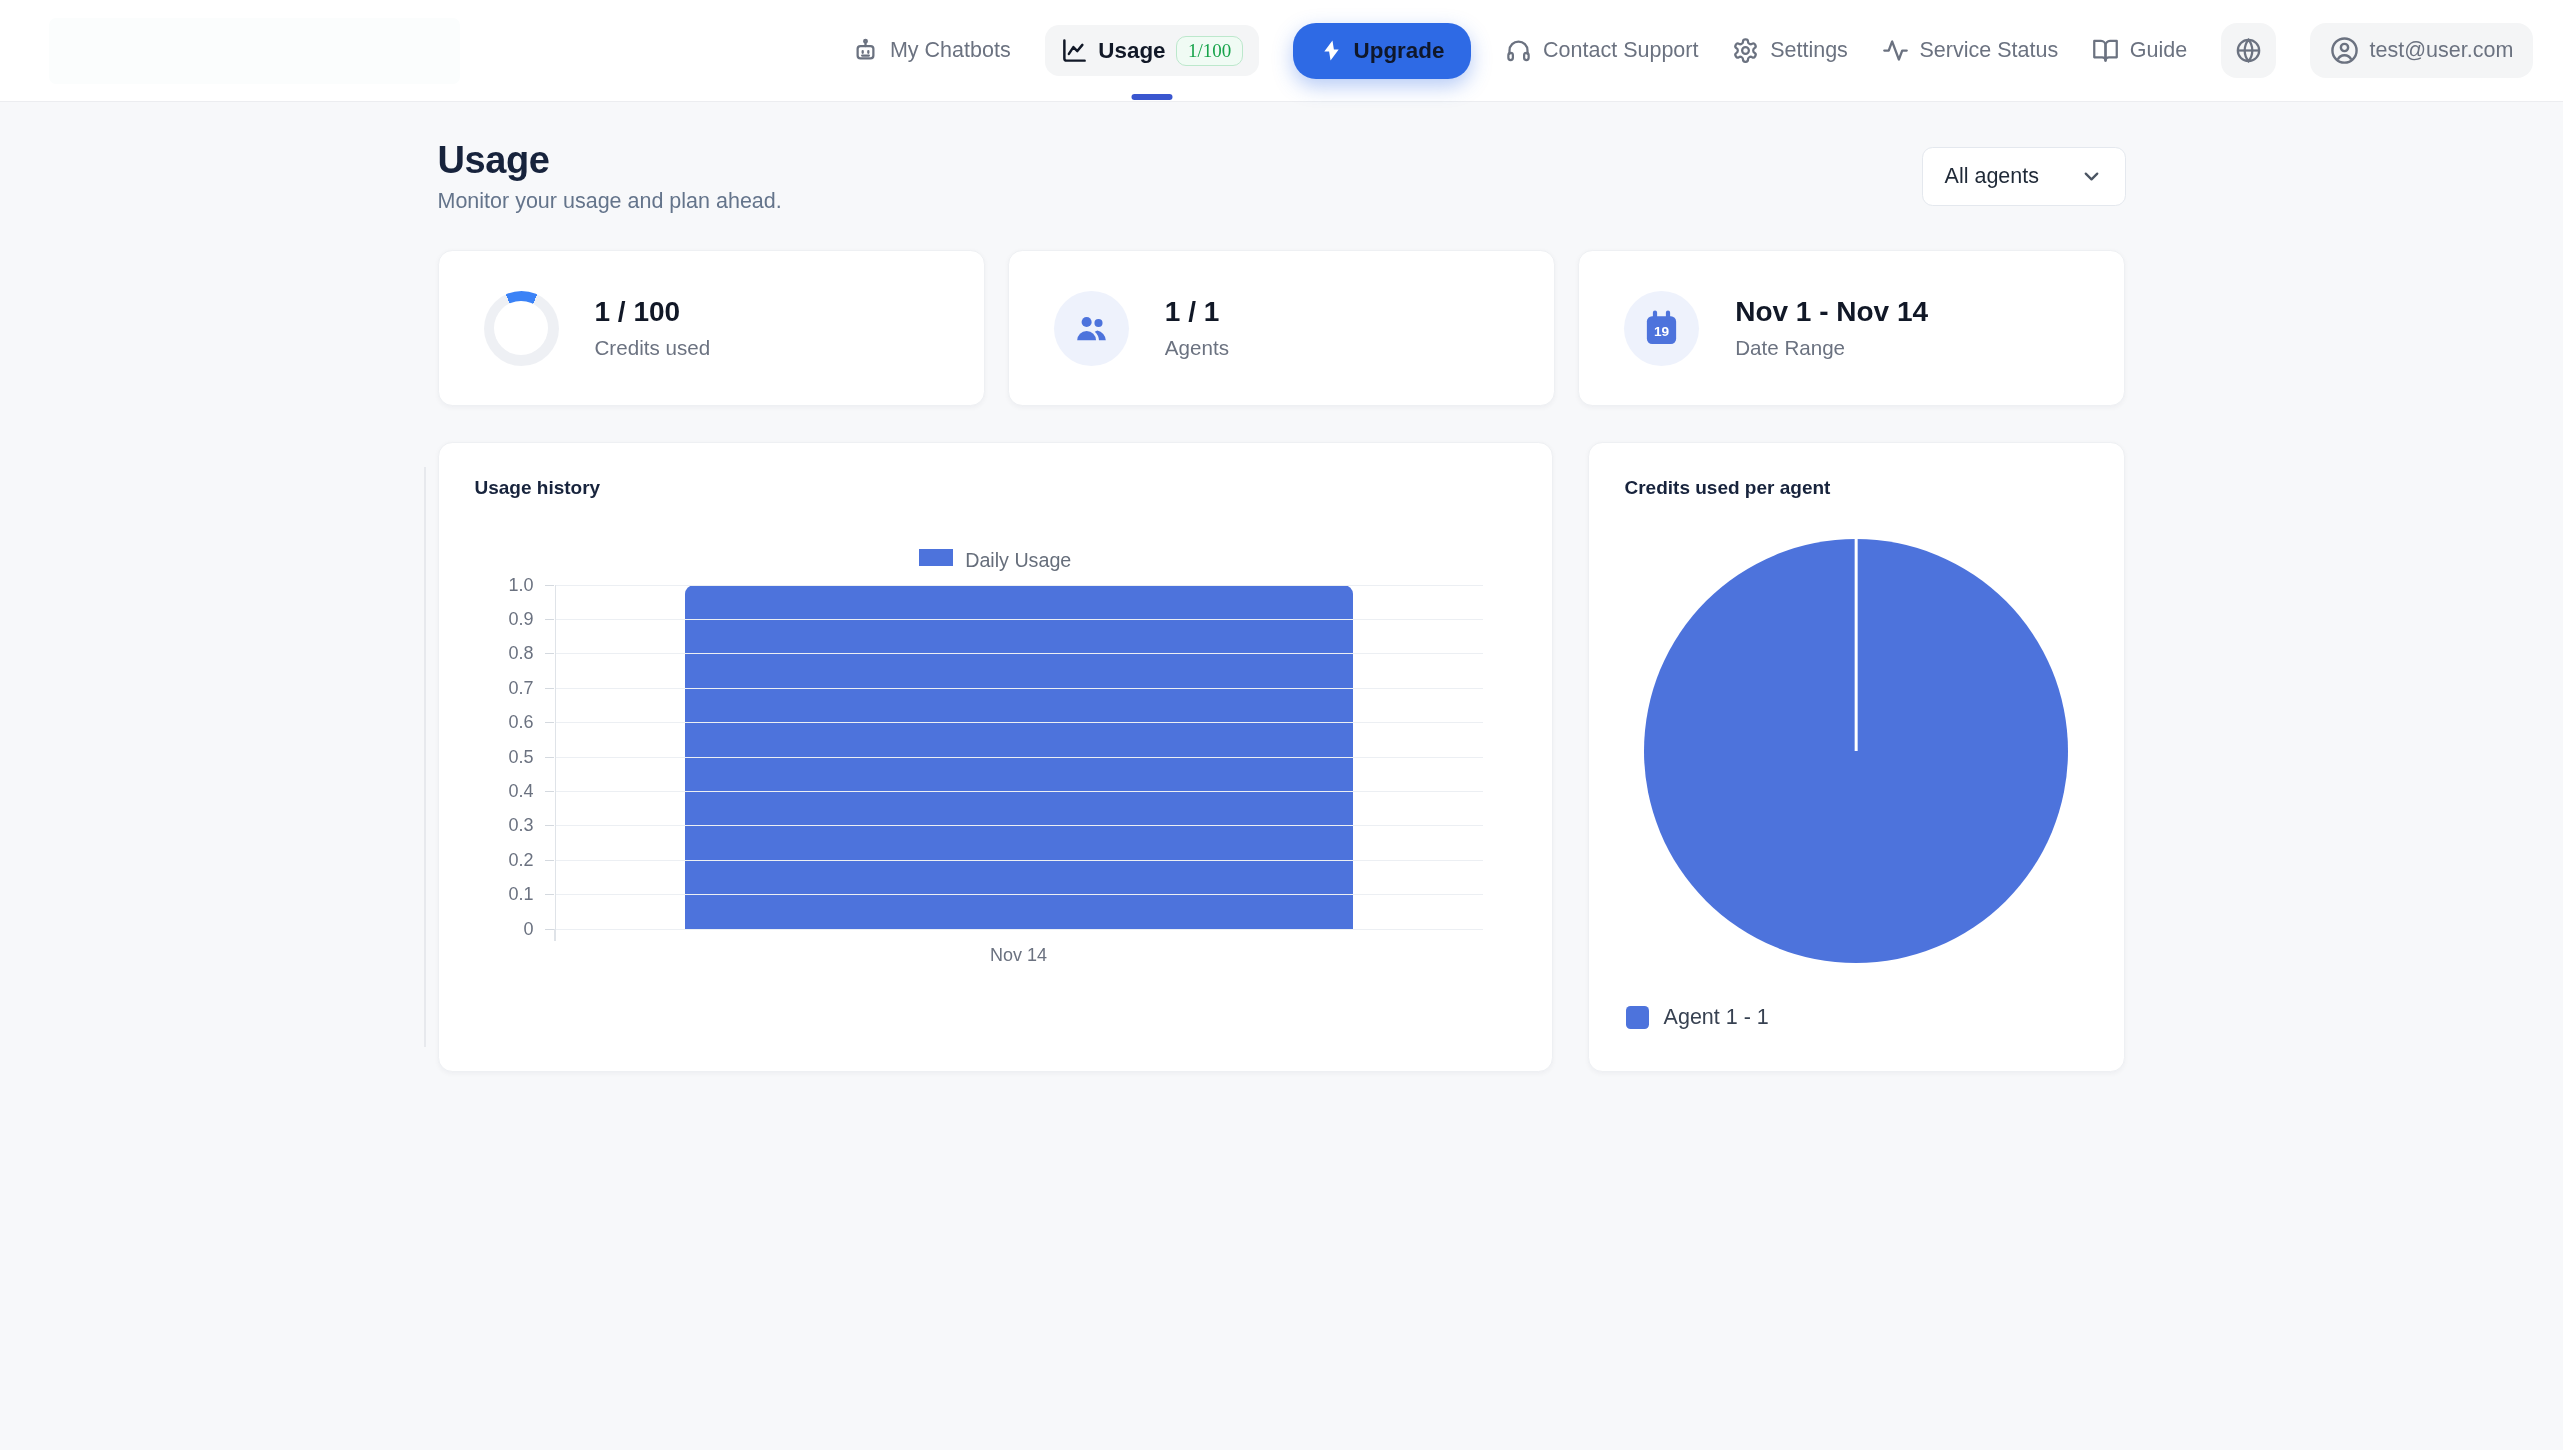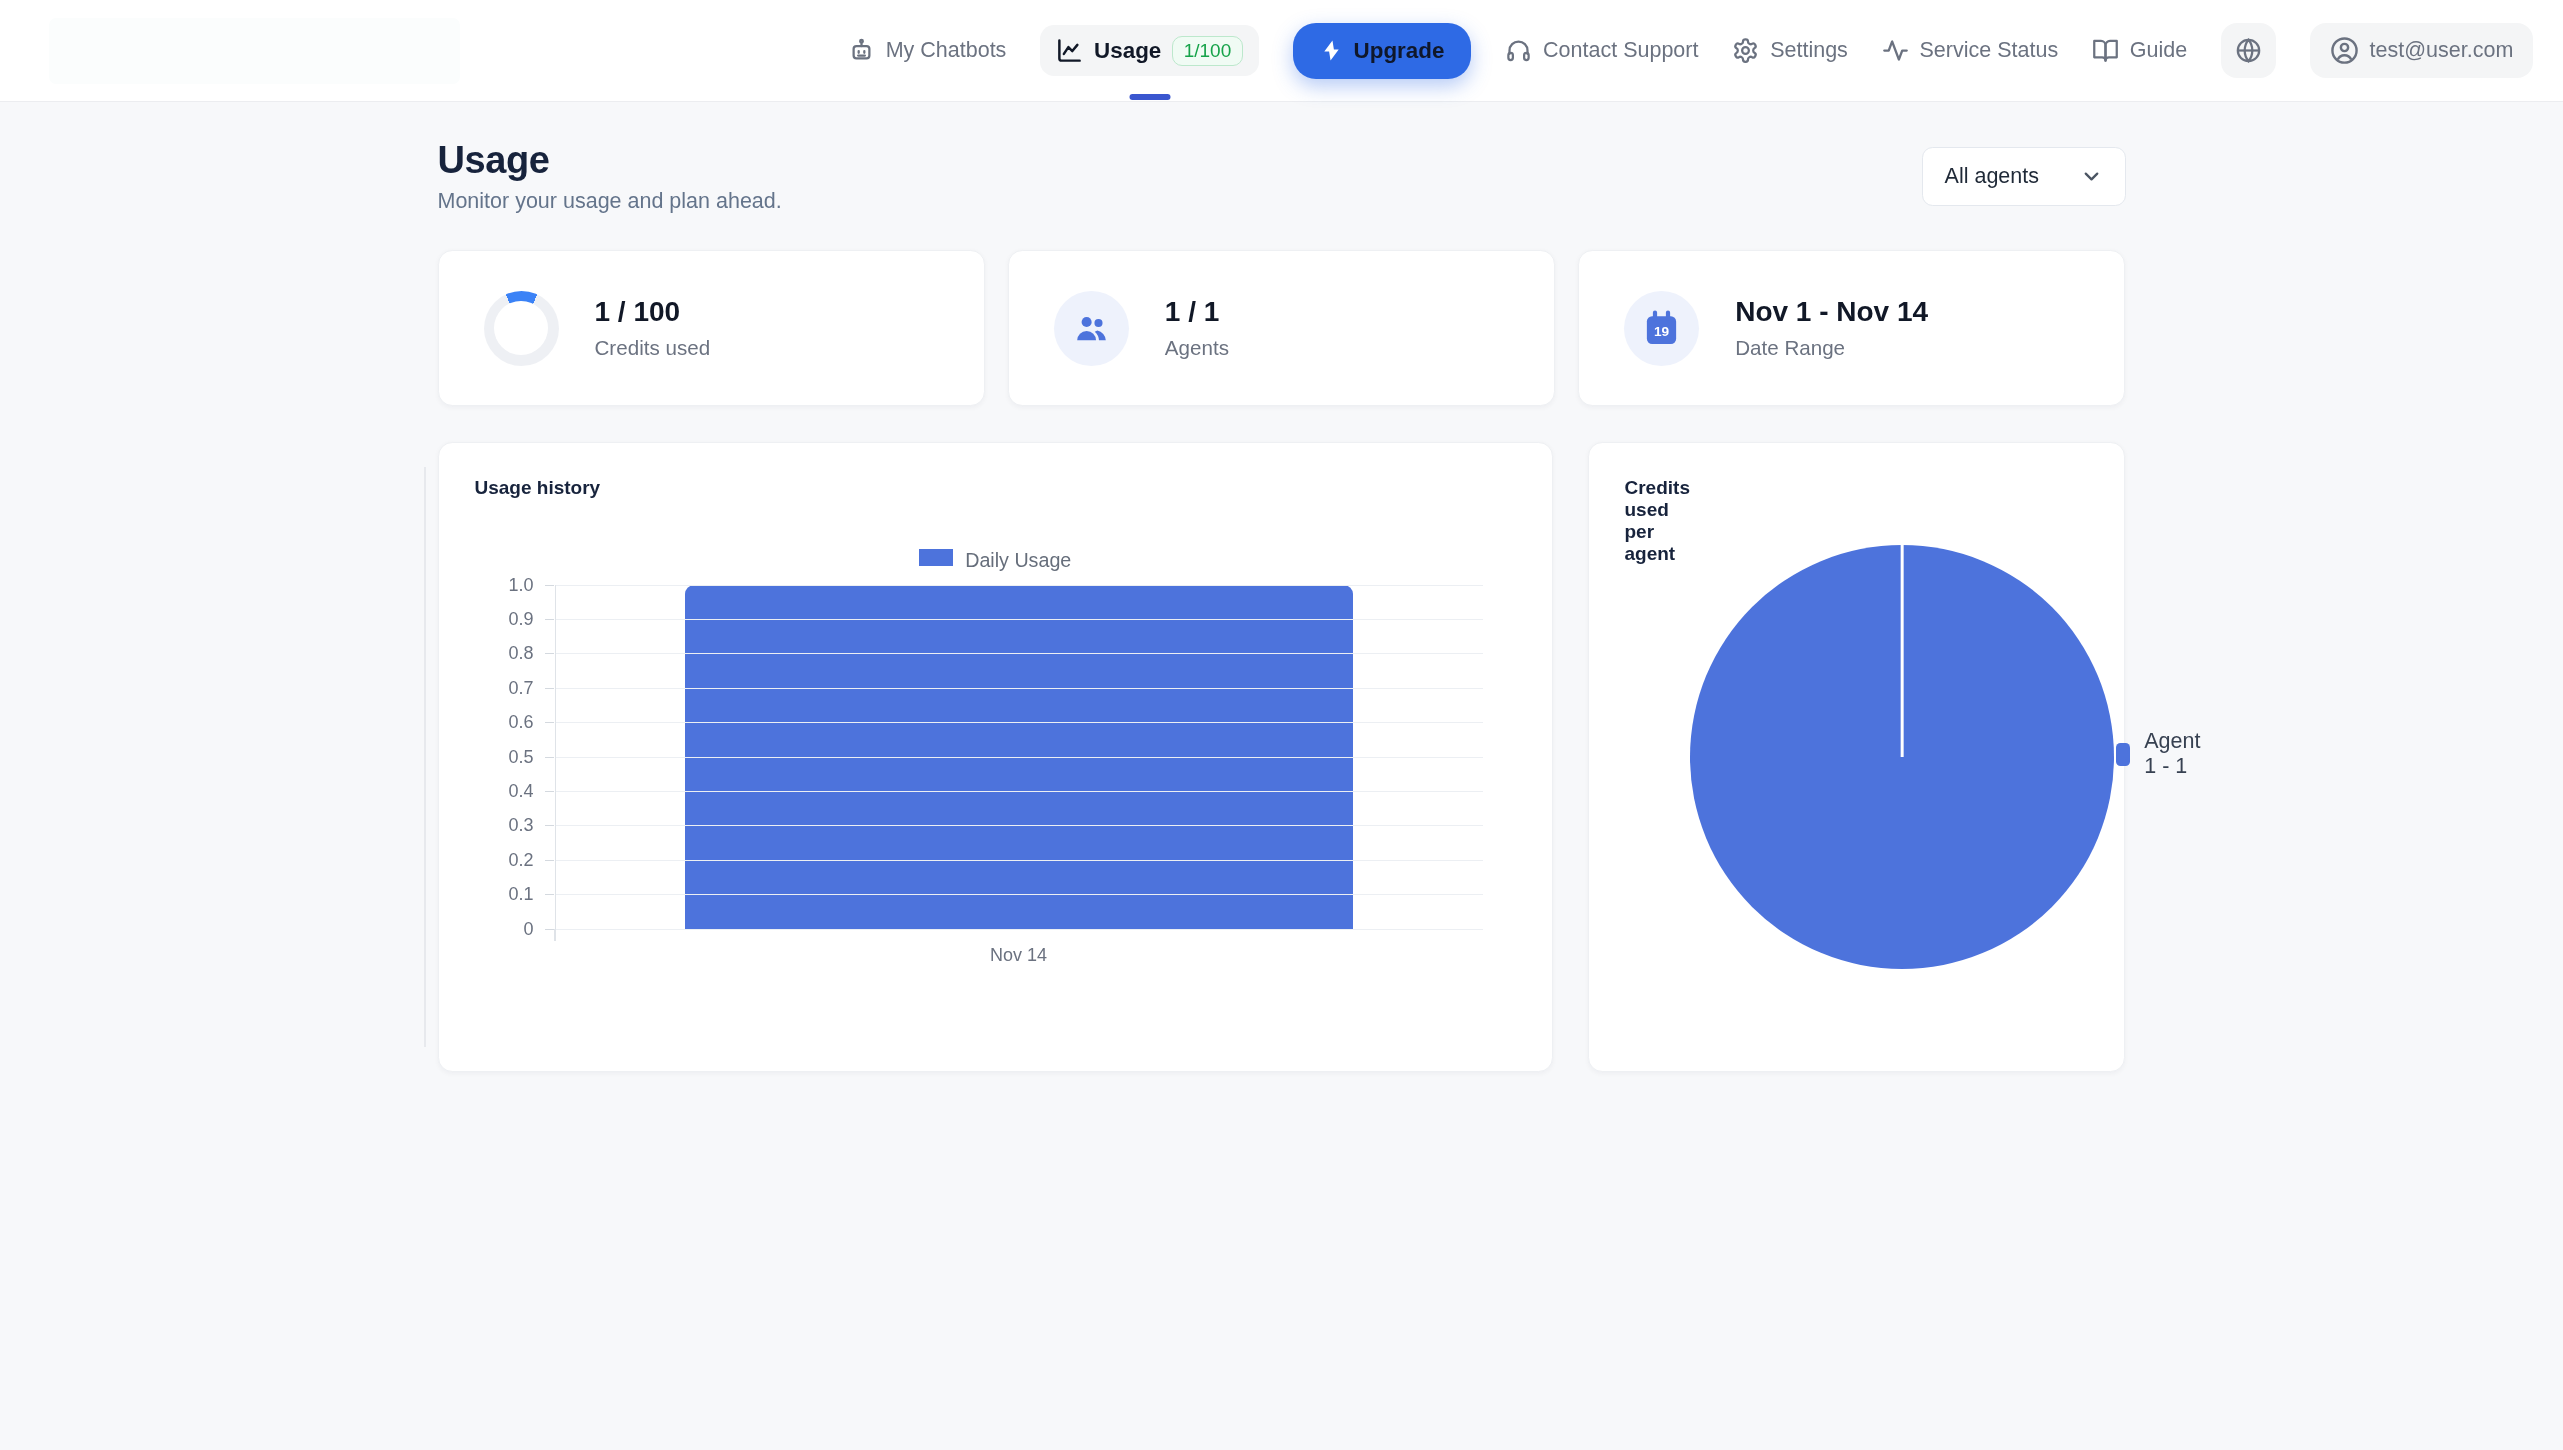--- a/index.html
+++ b/index.html
@@ -37,21 +37,21 @@
     position:relative;
     display:flex; align-items:center; gap:10.7px;
     background:#f4f5f6; border-radius:14.3px;
     padding:10.7px 16px; cursor:pointer;
   }
   .usage-pill svg { width:27px; height:27px; stroke:#111827; fill:none; stroke-width:2.2; stroke-linecap:round; stroke-linejoin:round; }
   .usage-pill .usage-label { font-size:22.4px; font-weight:700; color:#111827; }
   .usage-badge {
     font-size:19px; color:#16a34a;
     background:#f0fbf4; border:1.8px solid #bce8cc;
-    border-radius:10px; padding:4.5px 10.7px; line-height:1;
+    border-radius:10px; padding:4.5px 10.7px; line-height:1;font-family:Liberation Serif, serif;
   }
   .usage-underline {
     position:absolute; left:50%; transform:translateX(-50%);
     bottom:-24px; width:41px; height:6.3px; border-radius:3.6px;
     background:#3a56cf;
   }
   .upgrade-btn {
     display:flex; align-items:center; gap:10.7px;
     background:#2e6ae5; color:#0f172a;
     border:none; border-radius:23px;
@@ -114,21 +114,21 @@
   .left-rail {
     position:absolute; left:-13.4px; top:25px; width:1.8px; height:580px;
     background:#e7e9ed;
   }
   .chart-card {
     background:#fff; border:0.9px solid #eef0f3; border-radius:14.3px;
     box-shadow:0 1.8px 5.4px rgba(20,30,60,.04);
     height:630px; padding:34px 36px;
   }
   .chart-card.history { width:1115px; }
-  .chart-card.pie-card { width:537px; display:flex; flex-direction:row; }
+  .chart-card.pie-card { width:537px; display:flex; flex-direction:column; }
   .chart-title { font-size:19px; font-weight:700; color:#17233c; }
 
   .legend-top { display:flex; justify-content:center; gap:12.5px; margin-top:50px; }
   .legend-swatch { width:34px; height:17px; }
   .legend-label { font-size:19.7px; color:#666e7b; }
 
   .plot-wrap { position:relative; margin-top:12.5px; height:385px; }
   .y-axis { position:absolute; left:0; top:0; width:59px; height:344px; }
   .ytick-label {
     position:absolute; right:0; transform:translateY(-50%);

